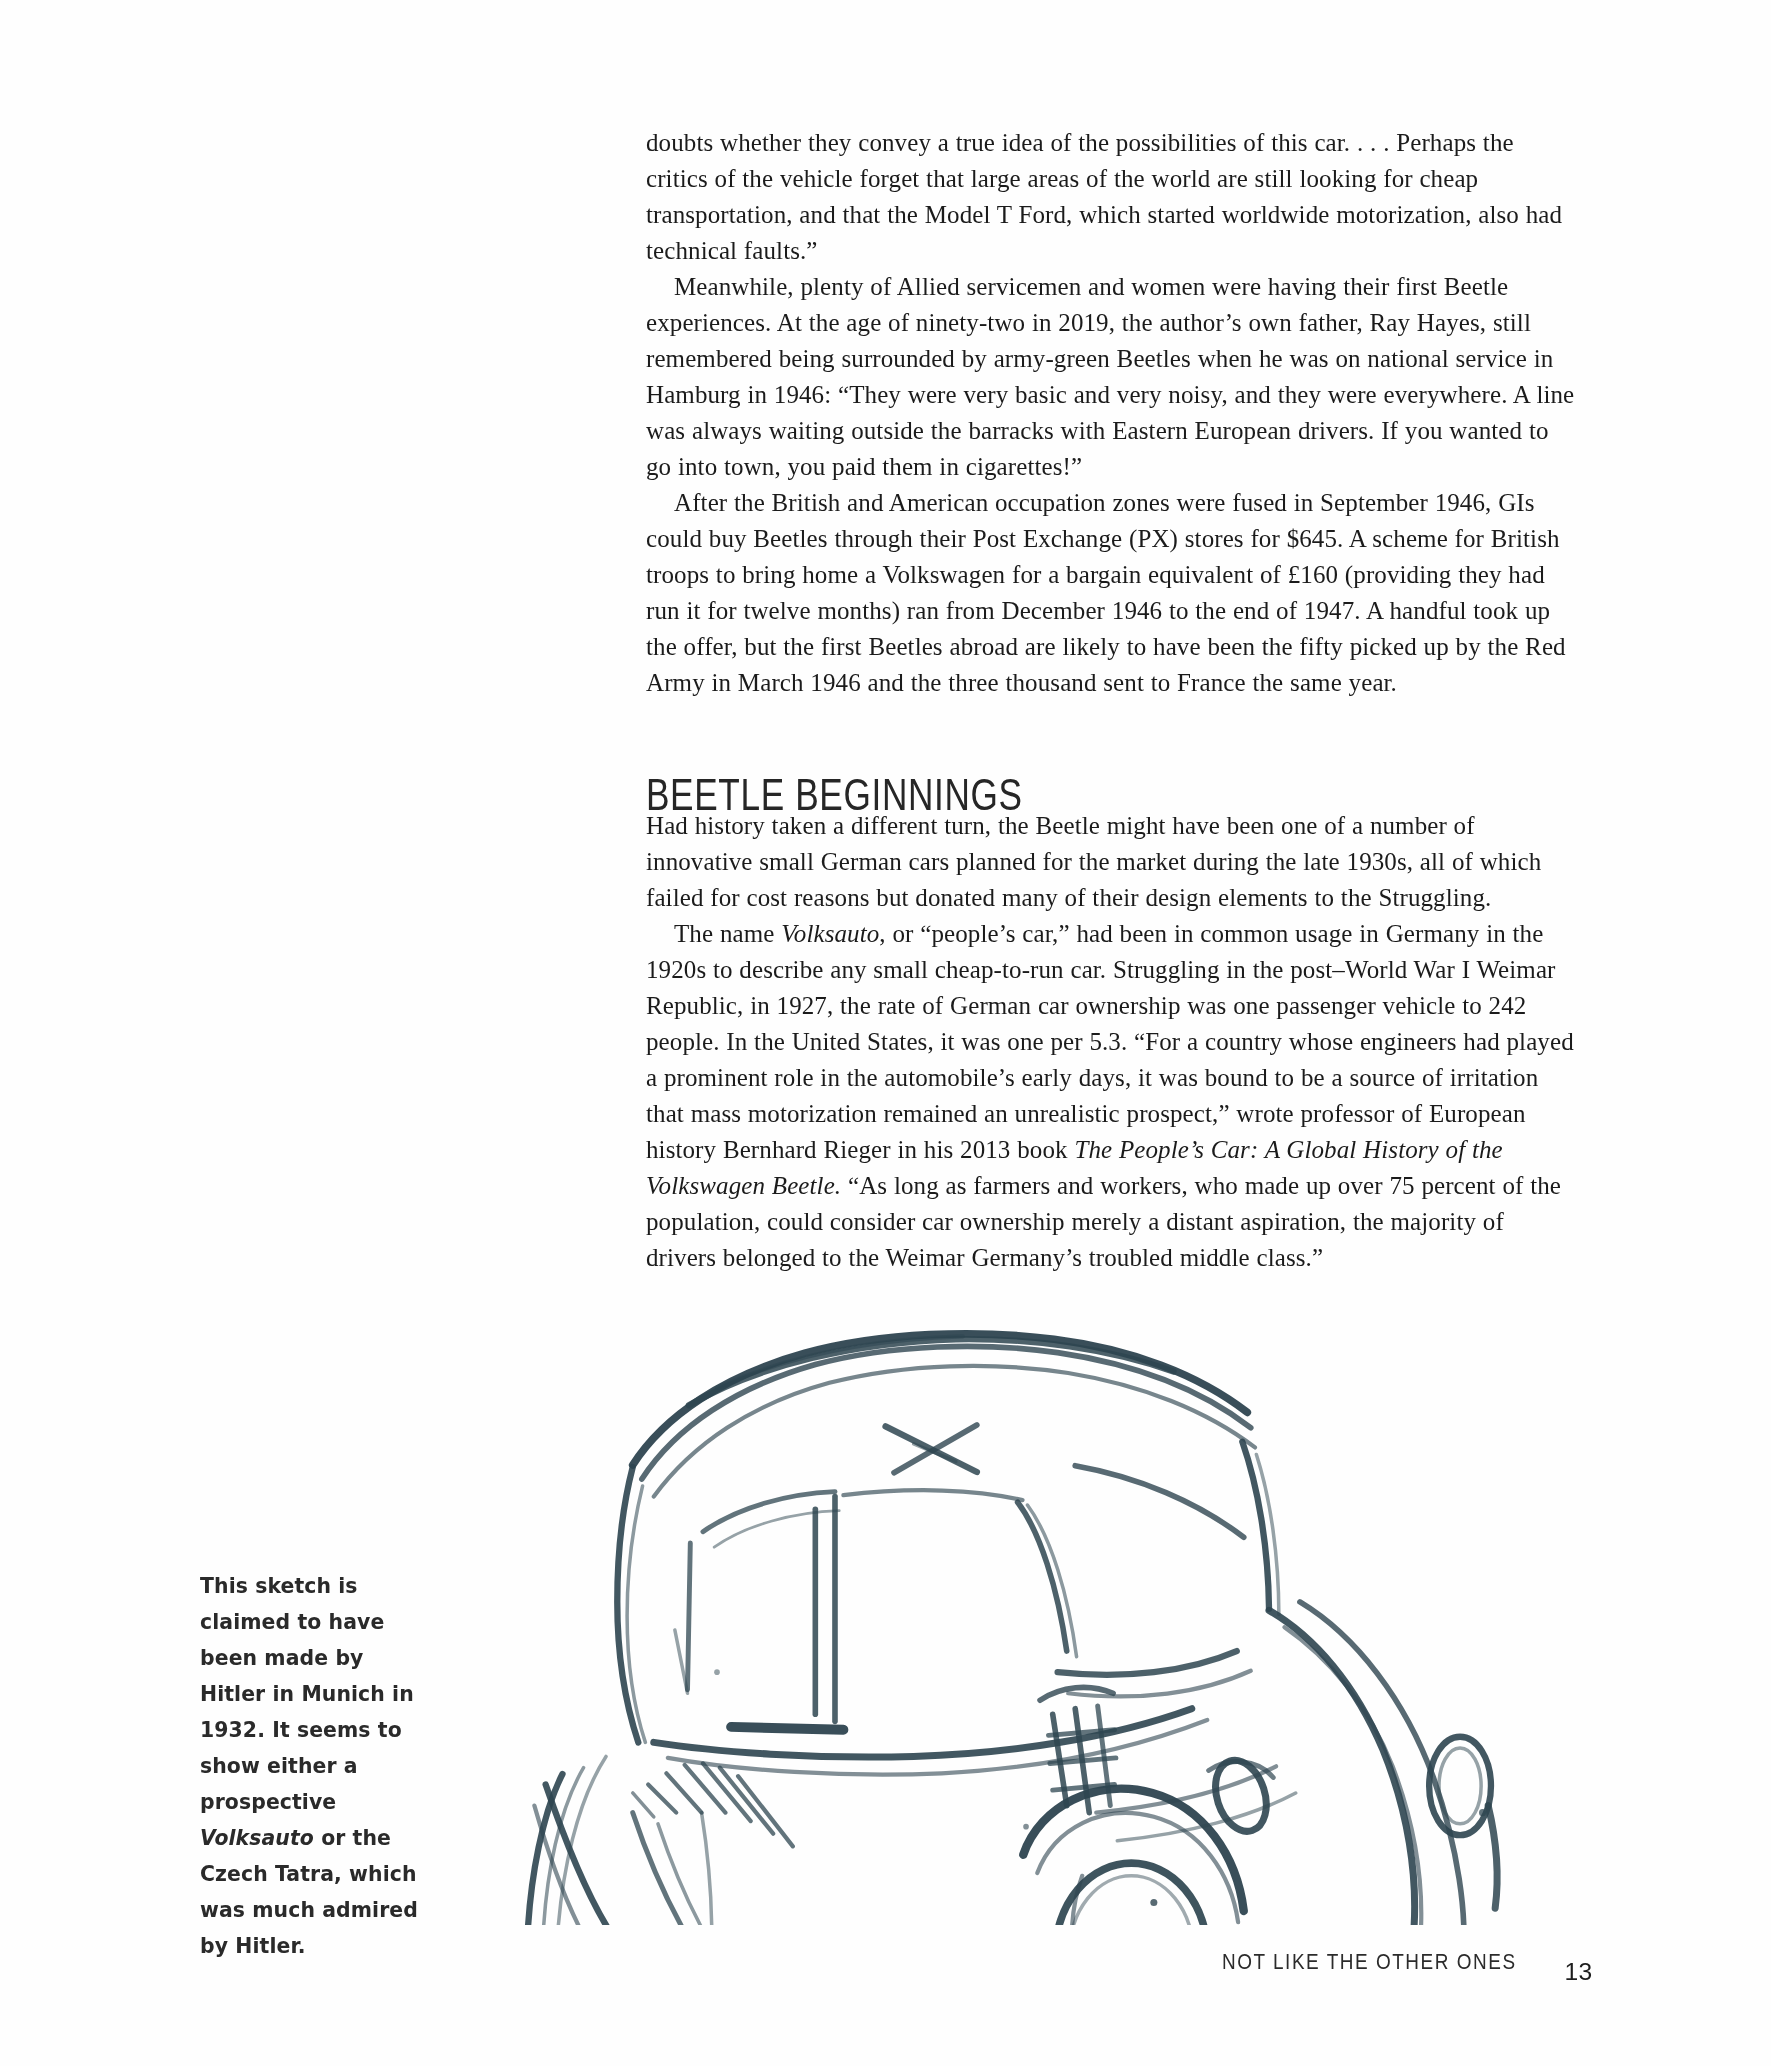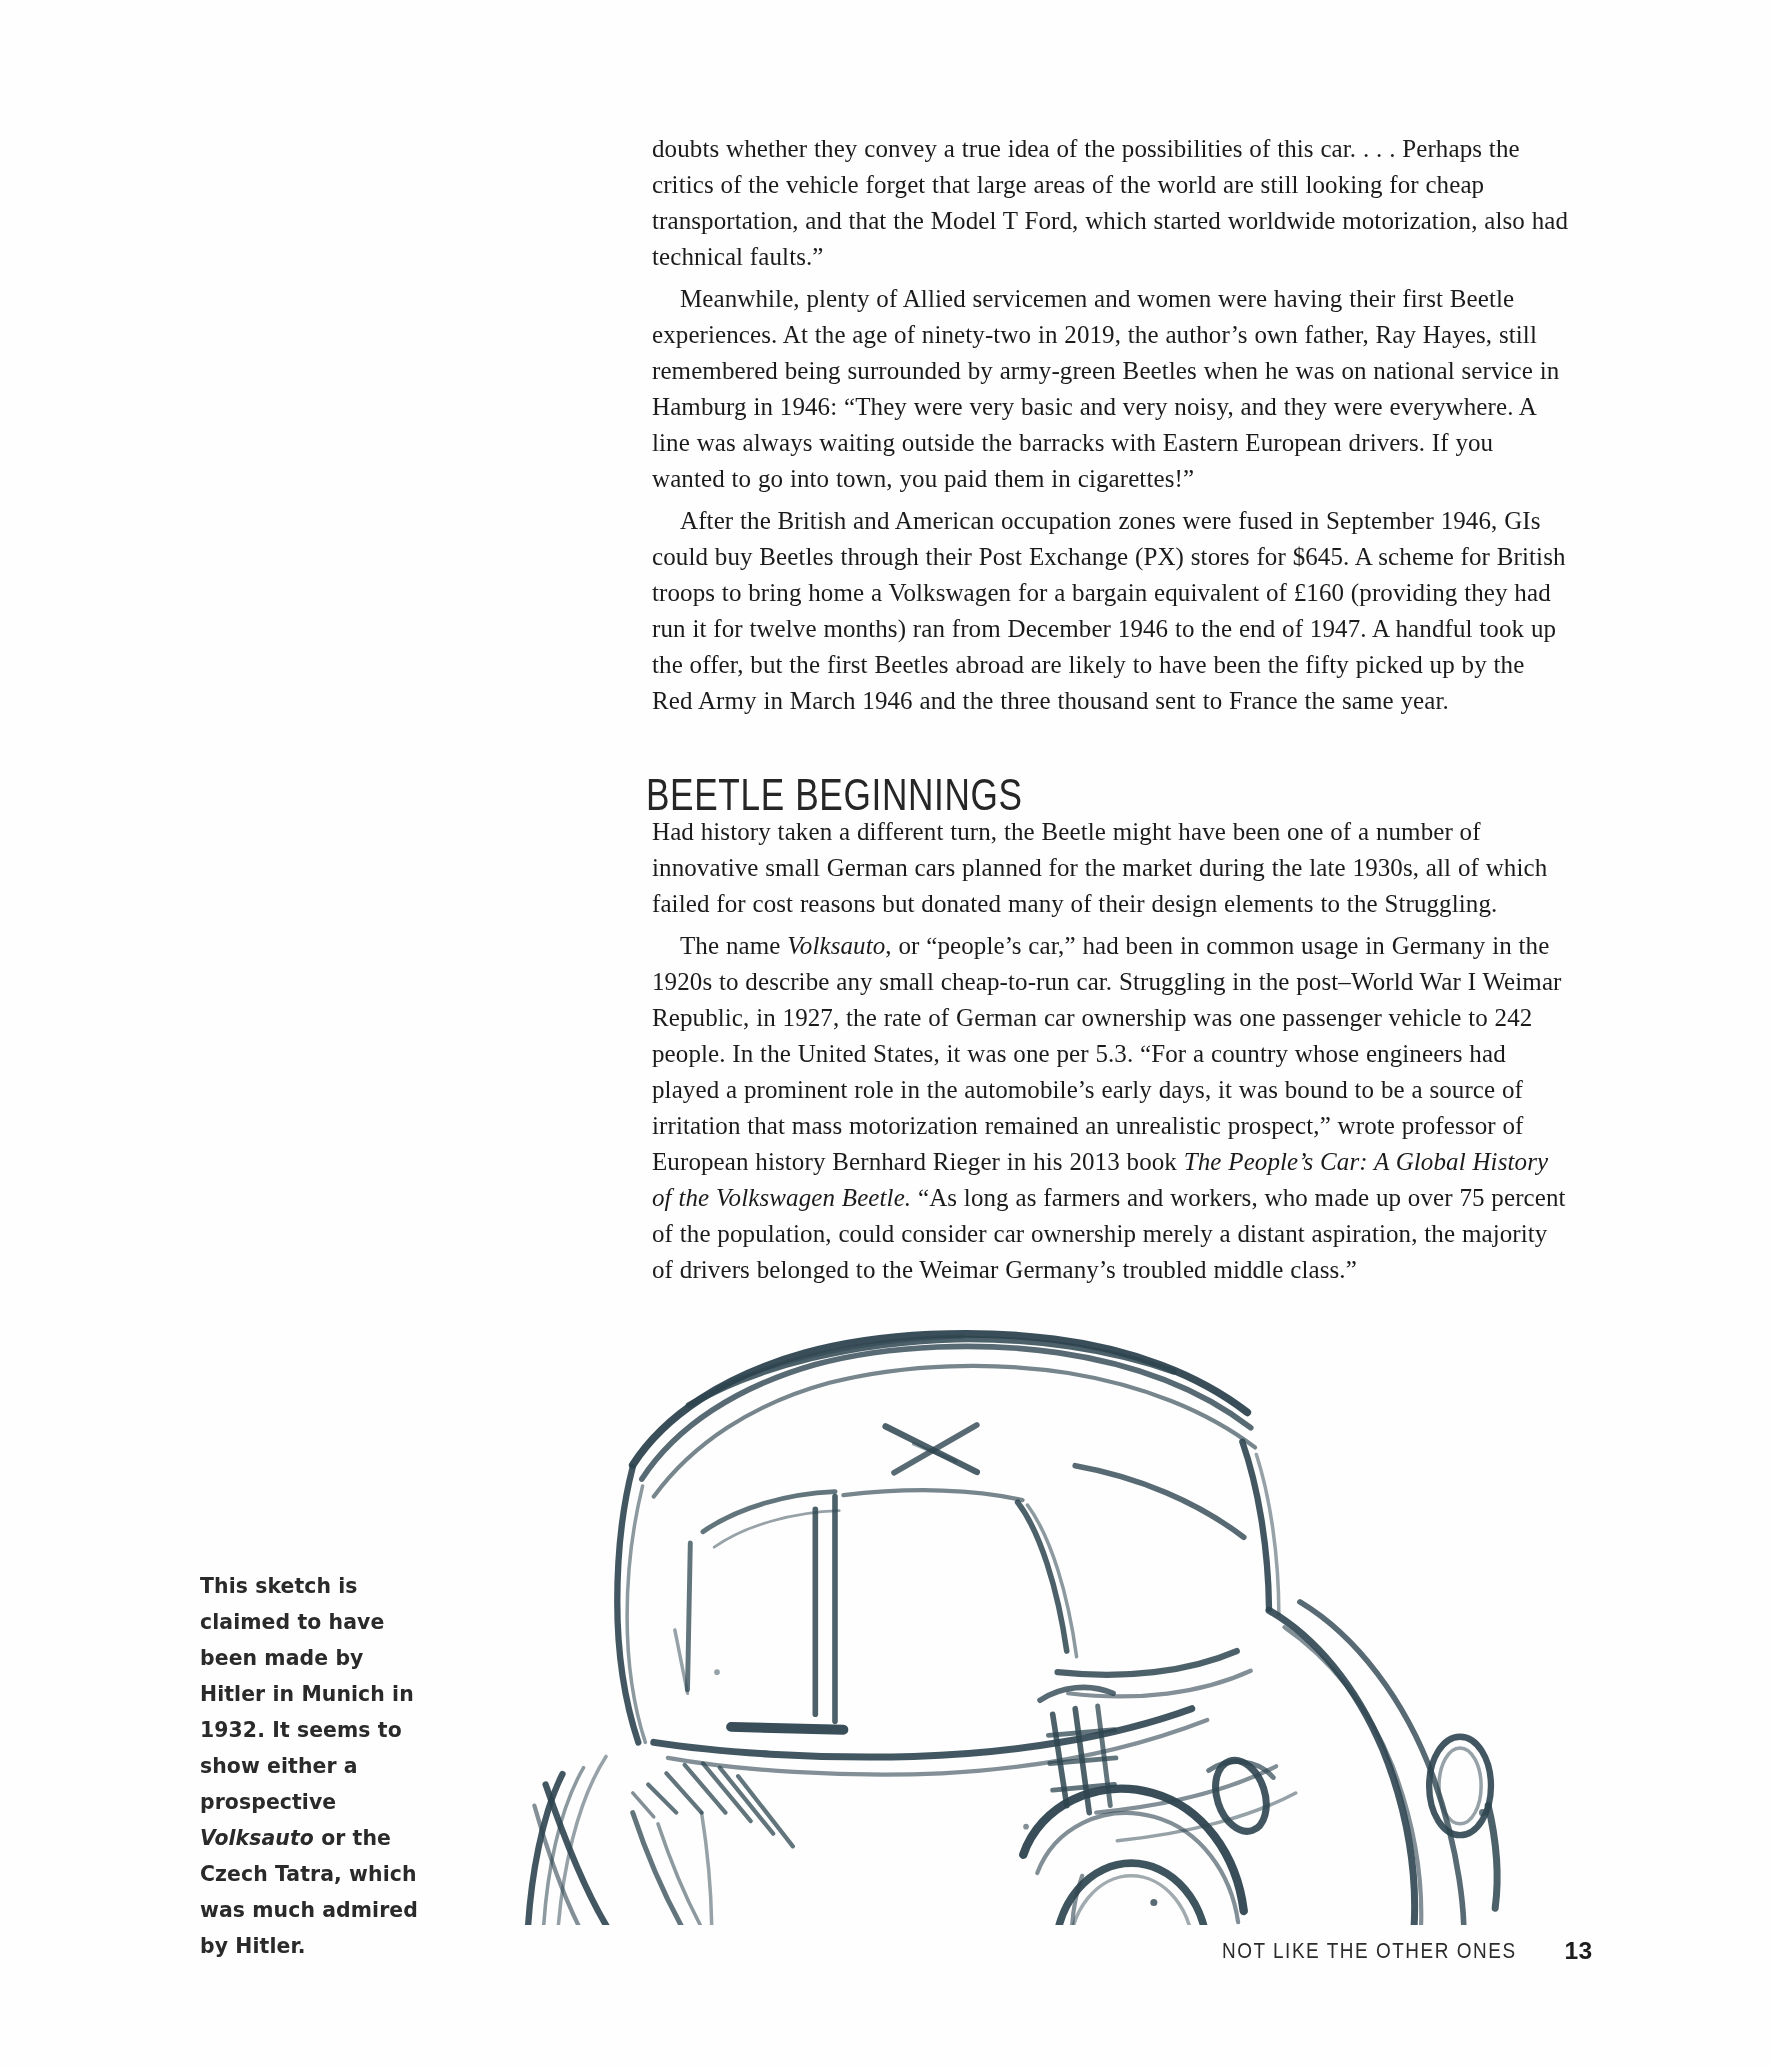--- a/index.html
+++ b/index.html
@@ -31,21 +31,21 @@
     width: 929px;
   }
 
   .para {
     font-family: "Liberation Serif", serif;
     font-size: 25px;
     line-height: 36px;
     color: #1b1b1b;
     letter-spacing: 0.1px;
     text-align: left;
-    margin: 6px;
+    margin: 0;
     word-spacing: 0.4px;
   }
   .para.indent { text-indent: 28px; }
 
   .para i, .para em {
     font-style: italic;
   }
 
   
   .section-heading {
@@ -93,23 +93,24 @@
     font-size: 22px;
     letter-spacing: 1.8px;
     color: #2b2b2b;
     transform: scaleX(0.86);
     transform-origin: left center;
     white-space: nowrap;
   }
   .footer-page {
     font-family: "Liberation Sans Narrow", "Liberation Sans", sans-serif;
     font-size: 24.6px;
-    font-weight: 700;
+    font-weight: 400;
     color: #1d1d1d;
     letter-spacing: 0.4px;
+    margin-top: 21px;
   }
 
   
   .illustration {
     position: absolute;
     left: 422px;
     top: 1321px;
     width: 1194px;
     height: 604px;
   }

